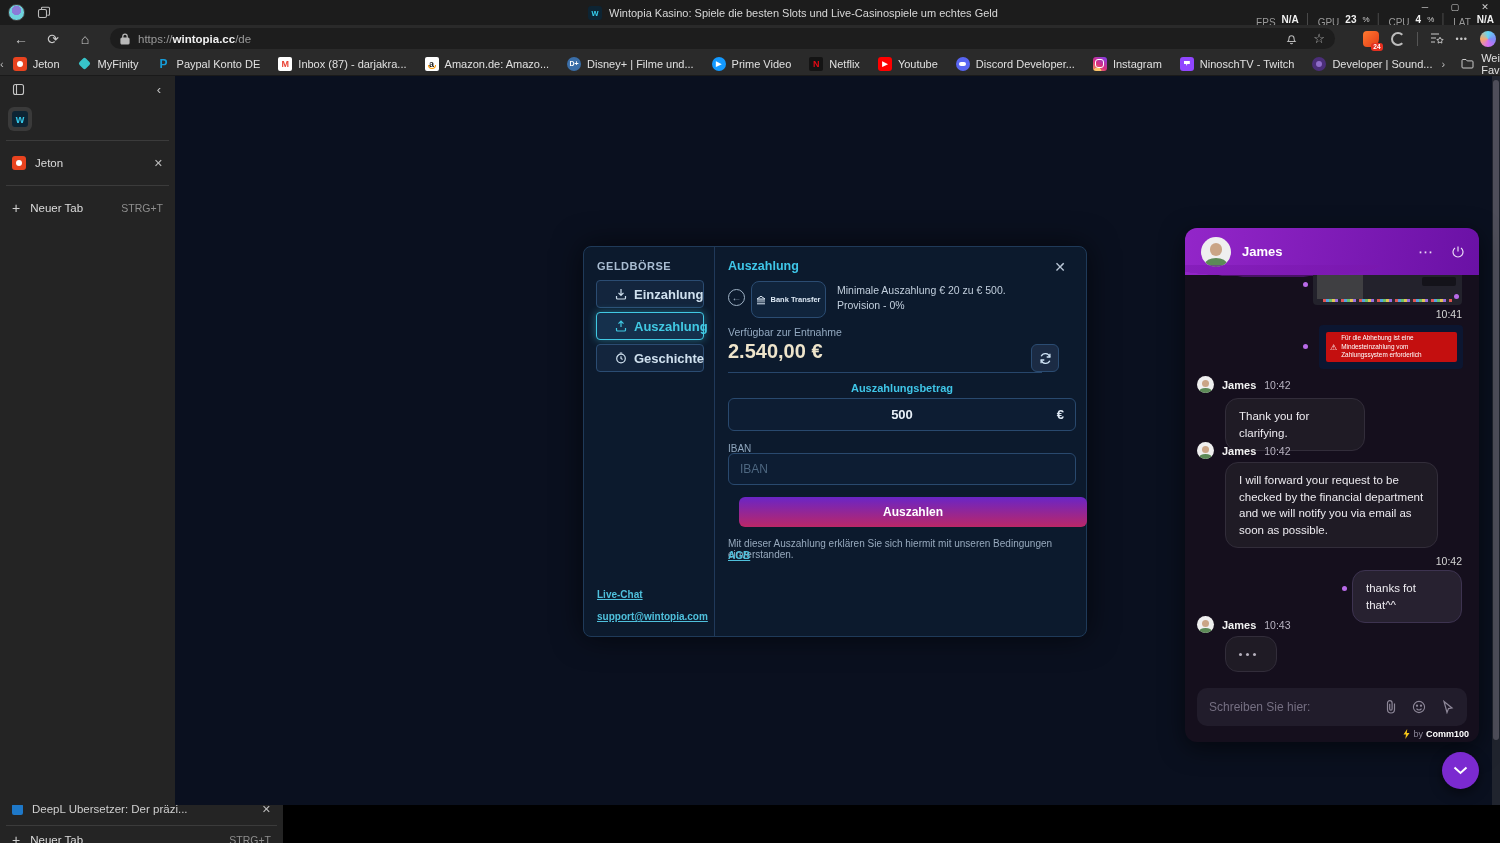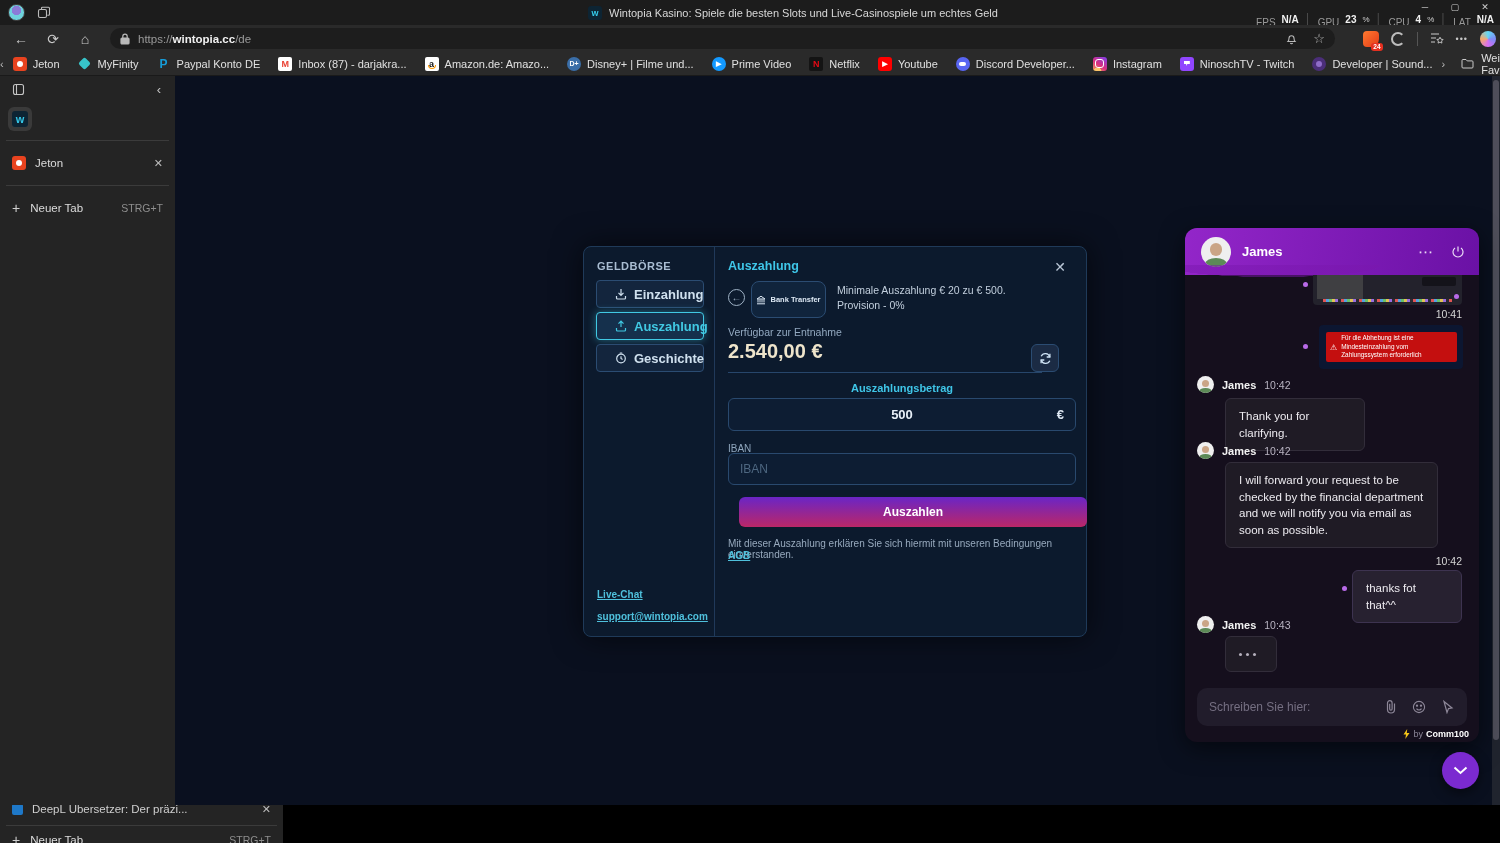--- a/index.html
+++ b/index.html
@@ -128,21 +128,21 @@
   .thumb1 .bar { position:absolute; left:10px; right:10px; bottom:3px; height:3px; background:repeating-linear-gradient(90deg,#e05555 0 3px,#55a0e0 3px 6px,#67c06a 6px 9px,#e0c255 9px 12px,#9a6de0 12px 15px,#2a2a33 15px 18px); }
   .thumb1 .pd { position:absolute; right:3px; bottom:6px; width:5px; height:5px; border-radius:50%; background:#b86ae8; }
   .deliver-dot { position:absolute; width:5px; height:5px; border-radius:50%; background:#b86ae8; }
   .thumb2 { position:absolute; left:134px; top:97px; width:144px; height:44px; background:#0c1631; border-radius:4px; }
   .alert-box { position:absolute; left:7px; right:6px; top:7px; bottom:7px; background:#c40f0f; border-radius:2px; display:flex; align-items:center; gap:4px; padding:0 4px; }
   .alert-box .warn { color:#fff; font-size:8px; flex:none; }
   .alert-text { color:#fff; font-size:6.4px; line-height:8.5px; }
   .agent-row { position:absolute; left:12px; display:flex; align-items:center; gap:8px; }
   .agent-name { font-size:11px; font-weight:bold; color:#f2f2f2; }
   .agent-time { font-size:10.5px; color:#b9b4c2; }
-  .bubble { position:absolute; border-radius:6px; font-size:11.5px; color:#eceaef; line-height:16.5px; padding:9px 13px; }
+  .bubble { position:absolute; border-radius:13px; font-size:11.5px; color:#eceaef; line-height:16.5px; padding:9px 13px; }
   .bubble.agent { left:40px; background:#1f1b25; border:1px solid #322d3a; }
   .bubble.user { background:#272130; border:1px solid #3d3350; }
   .typing { display:flex; gap:4px; align-items:center; height:100%; }
   .typing i { width:3px; height:3px; border-radius:50%; background:#b5b0bd; }
   .chat-input { position:absolute; left:12px; top:460px; width:270px; height:38px; background:#211c2b; border-radius:10px; display:flex; align-items:center; padding:0 12px; }
   .chat-input input { flex:1; background:transparent; border:none; outline:none; color:#d9d5e0; font-size:12px; font-family:"Liberation Sans",sans-serif; }
   .chat-input input::placeholder { color:#756f82; }
   .ci-icons { display:flex; gap:15px; color:#8d8798; align-items:center; }
   .chat-brand { position:absolute; right:10px; top:501px; display:flex; align-items:center; gap:3px; font-size:9px; }
   .chat-brand .by { color:#8b8698; }

